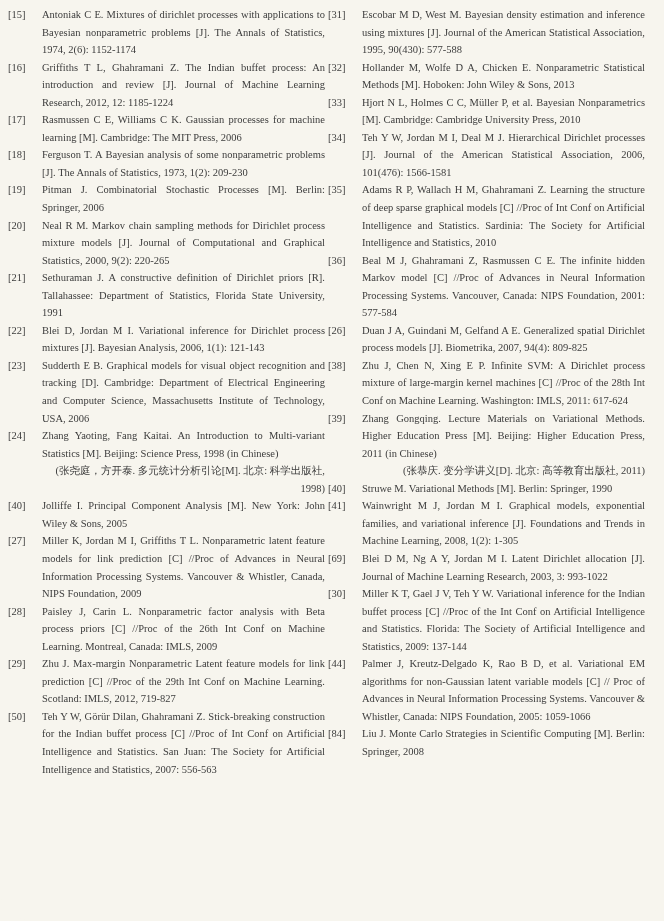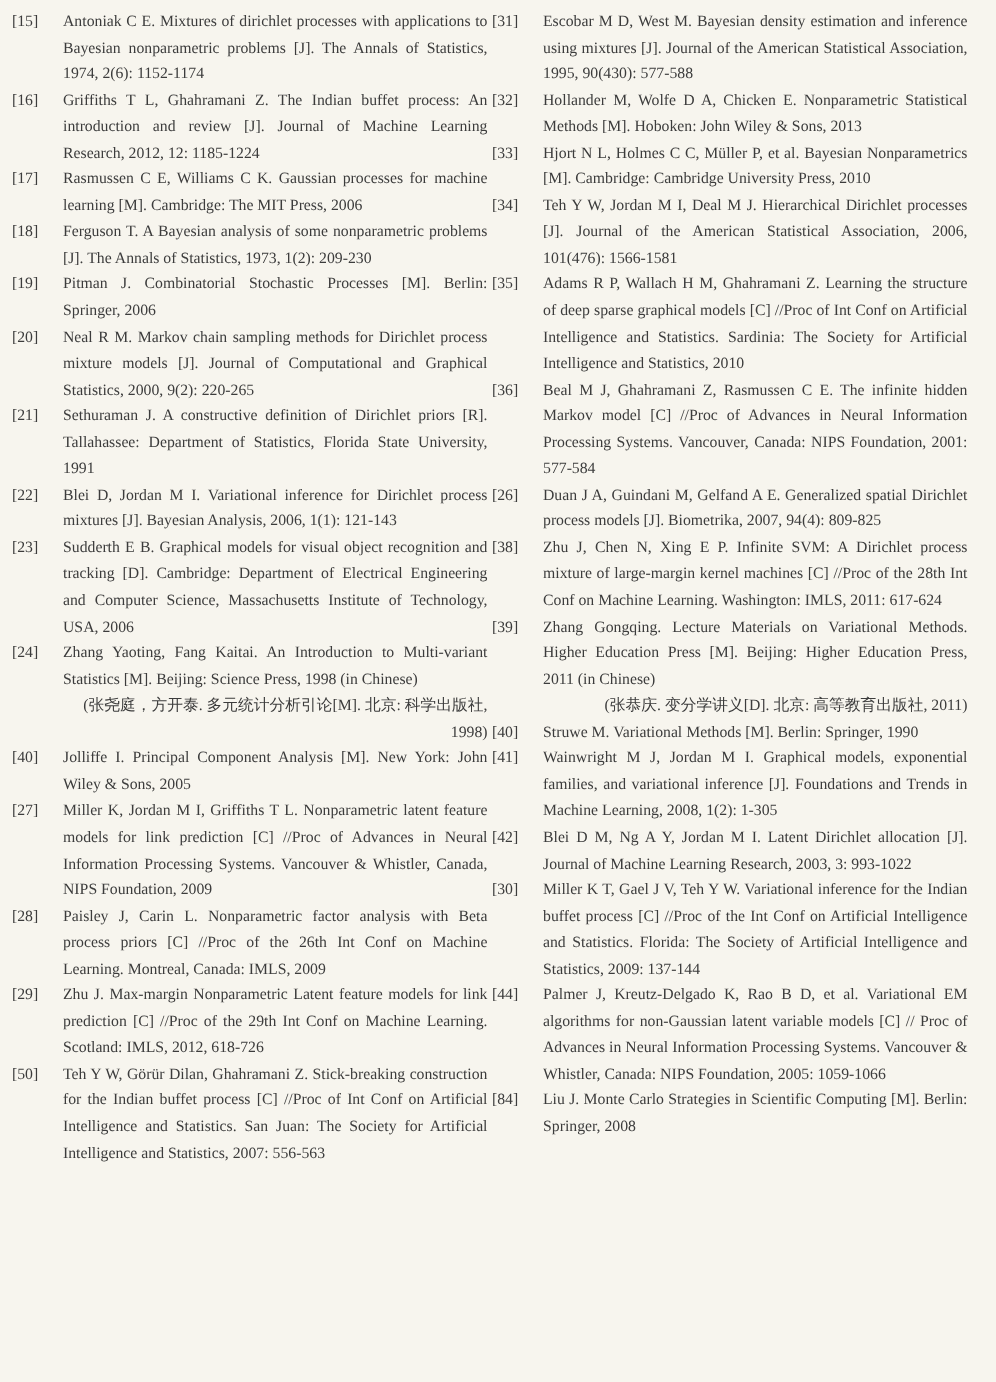--- a/index.html
+++ b/index.html
@@ -97,21 +97,21 @@
       <div class="ref">
         <span class="ref-num">[27]</span>
         <span class="ref-text">Miller K, Jordan M I, Griffiths T L. Nonparametric latent feature models for link prediction [C] //Proc of Advances in Neural Information Processing Systems. Vancouver &amp; Whistler, Canada, NIPS Foundation, 2009</span>
       </div>
       <div class="ref">
         <span class="ref-num">[28]</span>
         <span class="ref-text">Paisley J, Carin L. Nonparametric factor analysis with Beta process priors [C] //Proc of the 26th Int Conf on Machine Learning. Montreal, Canada: IMLS, 2009</span>
       </div>
       <div class="ref">
         <span class="ref-num">[29]</span>
-        <span class="ref-text">Zhu J. Max-margin Nonparametric Latent feature models for link prediction [C] //Proc of the 29th Int Conf on Machine Learning. Scotland: IMLS, 2012, 618-726</span>
+        <span class="ref-text">Zhu J. Max-margin Nonparametric Latent feature models for link prediction [C] //Proc of the 29th Int Conf on Machine Learning. Scotland: IMLS, 2012, 719-827</span>
       </div>
       <div class="ref">
         <span class="ref-num">[50]</span>
         <span class="ref-text">Teh Y W, Görür Dilan, Ghahramani Z. Stick-breaking construction for the Indian buffet process [C] //Proc of Int Conf on Artificial Intelligence and Statistics. San Juan: The Society for Artificial Intelligence and Statistics, 2007: 556-563</span>
       </div>
     </div>
   <div class="col">
       <div class="ref">
         <span class="ref-num">[31]</span>
         <span class="ref-text">Escobar M D, West M. Bayesian density estimation and inference using mixtures [J]. Journal of the American Statistical Association, 1995, 90(430): 577-588</span>
@@ -150,21 +150,21 @@
       </div>
       <div class="ref">
         <span class="ref-num">[40]</span>
         <span class="ref-text">Struwe M. Variational Methods [M]. Berlin: Springer, 1990</span>
       </div>
       <div class="ref">
         <span class="ref-num">[41]</span>
         <span class="ref-text">Wainwright M J, Jordan M I. Graphical models, exponential families, and variational inference [J]. Foundations and Trends in Machine Learning, 2008, 1(2): 1-305</span>
       </div>
       <div class="ref">
-        <span class="ref-num">[42]</span>
+        <span class="ref-num">[69]</span>
         <span class="ref-text">Blei D M, Ng A Y, Jordan M I. Latent Dirichlet allocation [J]. Journal of Machine Learning Research, 2003, 3: 993-1022</span>
       </div>
       <div class="ref">
         <span class="ref-num">[30]</span>
         <span class="ref-text">Miller K T, Gael J V, Teh Y W. Variational inference for the Indian buffet process [C] //Proc of the Int Conf on Artificial Intelligence and Statistics. Florida: The Society of Artificial Intelligence and Statistics, 2009: 137-144</span>
       </div>
       <div class="ref">
         <span class="ref-num">[44]</span>
         <span class="ref-text">Palmer J, Kreutz-Delgado K, Rao B D, et al. Variational EM algorithms for non-Gaussian latent variable models [C] // Proc of Advances in Neural Information Processing Systems. Vancouver &amp; Whistler, Canada: NIPS Foundation, 2005: 1059-1066</span>
       </div>

